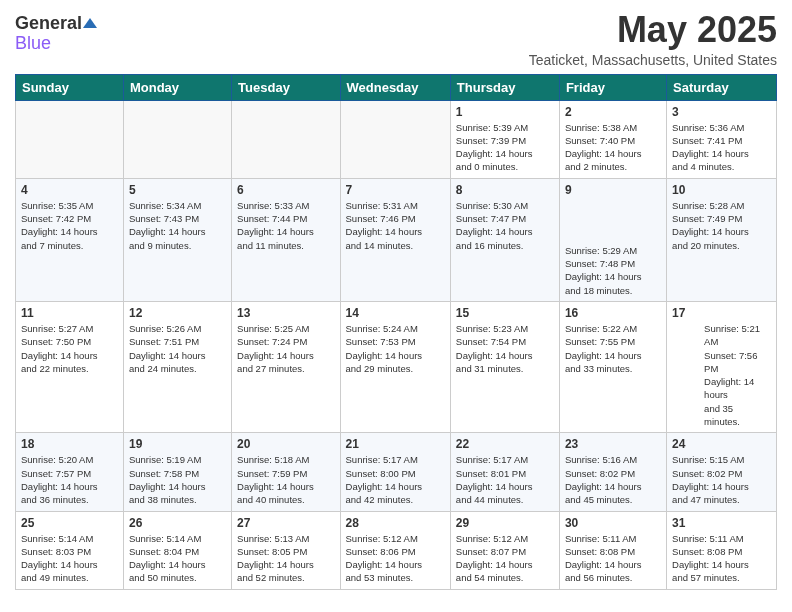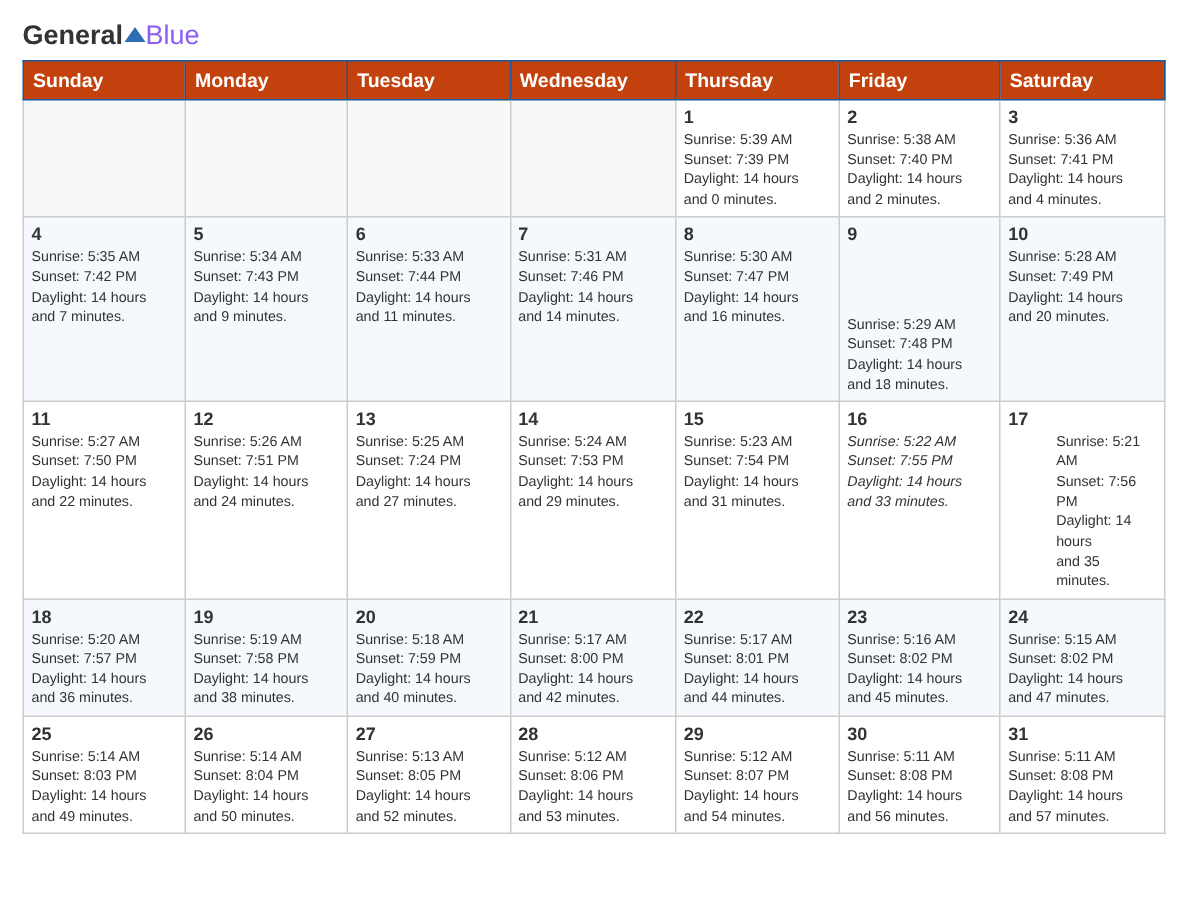--- a/index.html
+++ b/index.html
@@ -11,20 +11,21 @@
       padding: 10px 15px 15px 15px;
     }
     .header-area {
       display: flex;
       justify-content: space-between;
       align-items: flex-start;
       margin-bottom: 6px;
     }
     .logo {
       display: flex;
+      flex-direction: column;
       align-items: flex-start;
       padding-top: 4px;
     }
     .logo-general {
       font-size: 18px;
       font-weight: bold;
       color: #333;
       line-height: 1.1;
     }
     .logo-blue {
@@ -46,21 +47,21 @@
       font-size: 14px;
       color: #555;
       margin-top: 2px;
     }
     .calendar {
       width: 100%;
       border-collapse: collapse;
       border: 1px solid #ccc;
     }
     .calendar th {
-      background-color: #c2410c;
+      background-color: #0f766e;
       color: #fff;
       font-size: 13px;
       font-weight: bold;
       text-align: left;
       padding: 5px 6px;
       border: 1px solid #1a5a9a;
     }
     .calendar td {
       vertical-align: top;
       border: 1px solid #ccc;
@@ -99,20 +100,24 @@
 <div class="header-area">
   <div class="logo">
     <div style="display:flex;align-items:center;">
       <span class="logo-general">General</span>
       <svg width="14" height="14" viewBox="0 0 14 14" style="margin-left:1px;margin-top:-2px;">
         <polygon points="7,2 14,12 0,12" fill="#2a6db5"></polygon>
       </svg>
     </div>
     <span class="logo-blue">Blue</span>
   </div>
+  <div class="title-area">
+    <div class="month-title">May 2025</div>
+    <div class="subtitle">Teaticket, Massachusetts, United States</div>
+  </div>
 </div>
 
 <table class="calendar">
   <thead>
     <tr>
     <th>Sunday</th>
         <th>Monday</th>
         <th>Tuesday</th>
         <th>Wednesday</th>
         <th>Thursday</th>
@@ -230,21 +235,21 @@
         </td>
         <td>
           <span class="day-number">15</span>
           <div class="day-info" style="white-space: pre-line;">Sunrise: 5:23 AM
 Sunset: 7:54 PM
 Daylight: 14 hours
 and 31 minutes.</div>
         </td>
         <td>
           <span class="day-number">16</span>
-          <div class="day-info" style="white-space: pre-line; font-style: italic;">Sunrise: 5:22 AM
+          <div class="day-info" style="white-space: pre-line;">Sunrise: 5:22 AM
 Sunset: 7:55 PM
 Daylight: 14 hours
 and 33 minutes.</div>
         </td>
         <td>
           <span class="day-number">17</span>
           <div class="day-info" style="white-space: pre-line; margin-left: 32px;">Sunrise: 5:21 AM
 Sunset: 7:56 PM
 Daylight: 14 hours
 and 35 minutes.</div>

